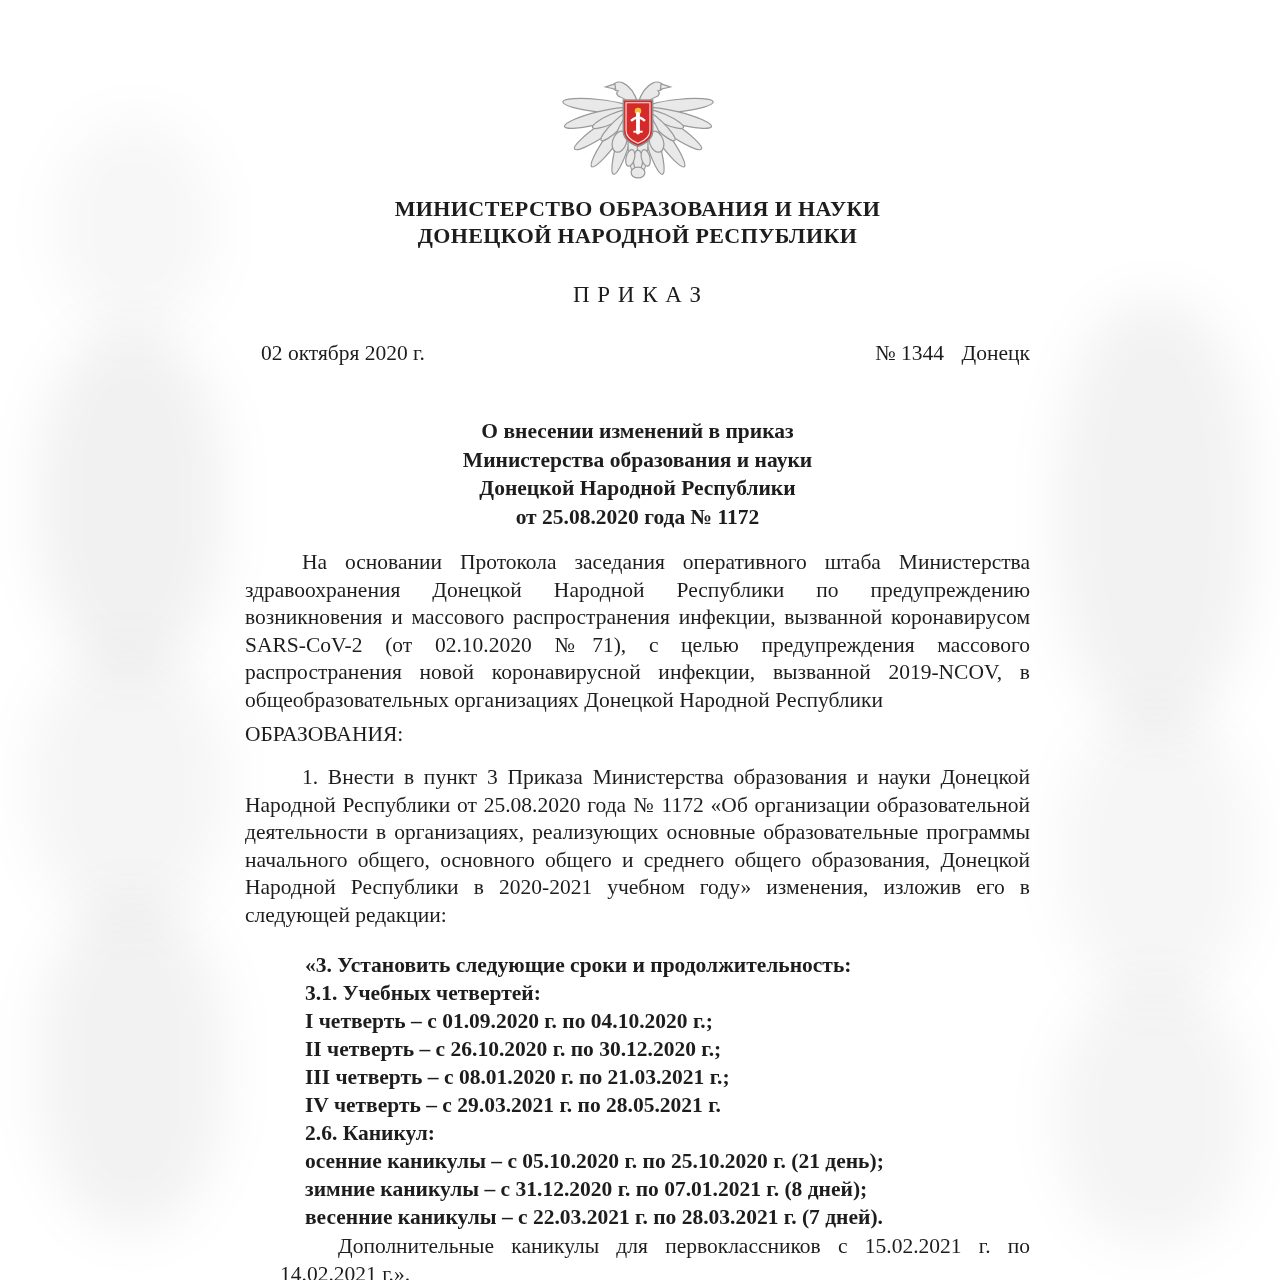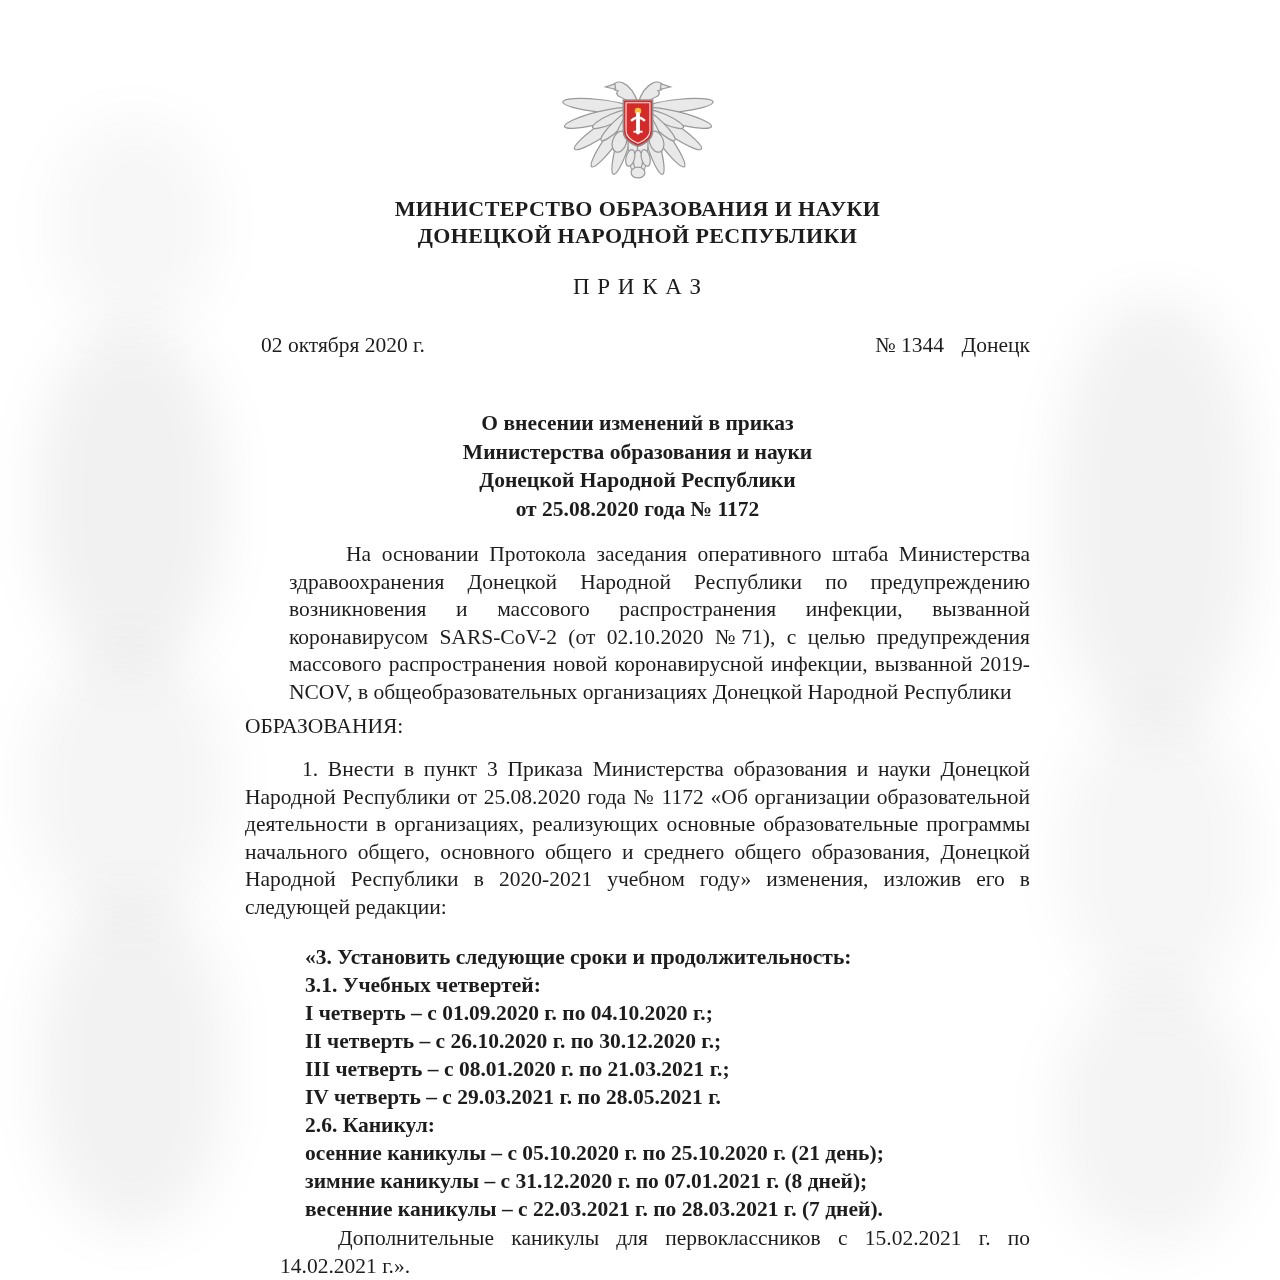--- a/index.html
+++ b/index.html
@@ -34,21 +34,21 @@
   .emblem-wrap { margin-top: 60px; text-align: center; height: 130px; }
   .ministry {
     margin-top: 5px;
     text-align: center;
     font-weight: bold;
     font-size: 22px;
     line-height: 27px;
     letter-spacing: 0.4px;
   }
   .prikaz {
-    margin-top: 24px;
+    margin-top: 32px;
     text-align: center;
     font-size: 23px;
     line-height: 27px;
     letter-spacing: 1px;
   }
   .dateline {
     position: relative;
     margin-top: 31px;
     height: 28px;
     font-size: 21.5px;
@@ -63,21 +63,21 @@
     font-size: 21.5px;
     line-height: 28.5px;
     text-align: center;
   }
   .para {
     font-size: 21.5px;
     line-height: 27.5px;
     text-align: justify;
     text-indent: 57px;
   }
-  .preamble { margin-top: 18px; margin-left: 44px; }
+  .preamble { margin-top: 18px; }
   .resolve {
     margin-top: 6px;
     font-size: 21.5px;
     line-height: 28px;
   }
   .item1 { margin-top: 16px; }
   .quote {
     margin-top: 22px;
     margin-left: 60px;
     font-size: 21.5px;

